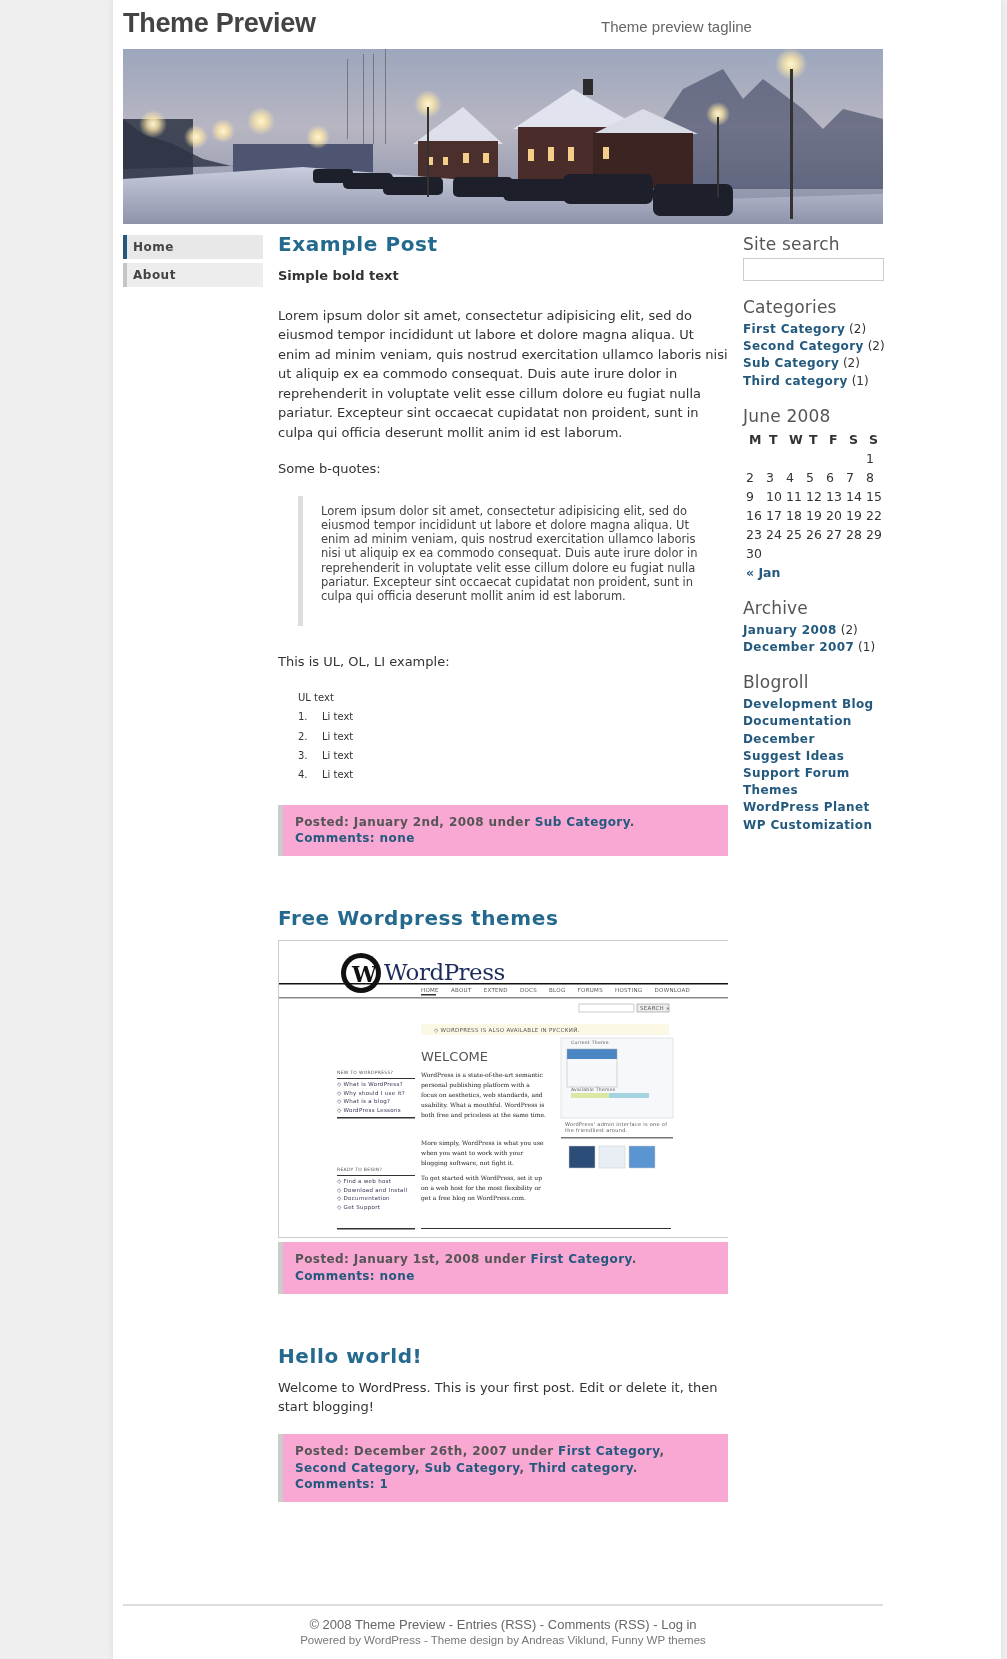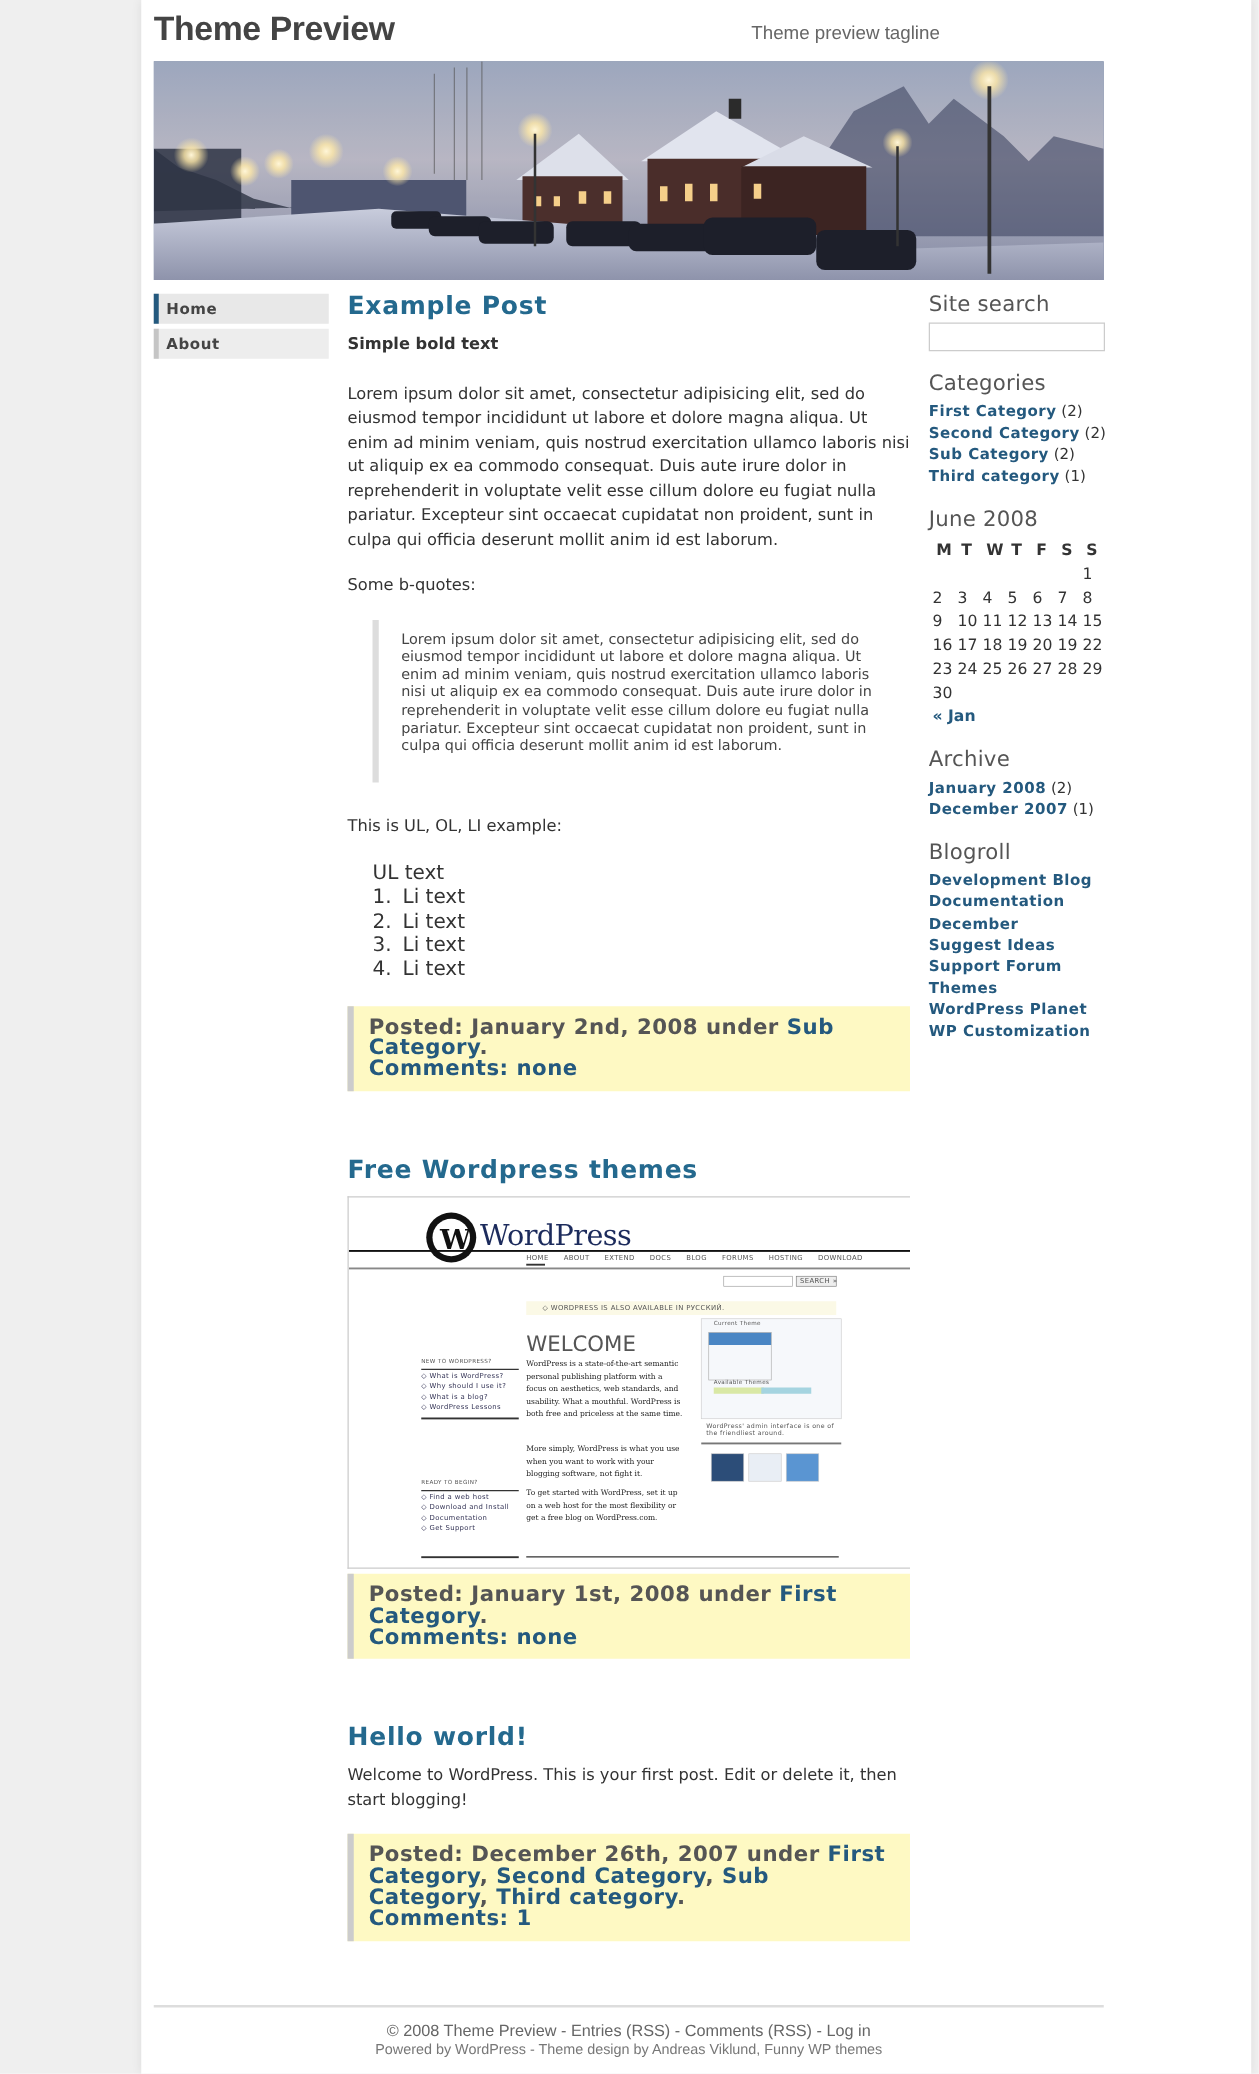--- a/index.html
+++ b/index.html
@@ -13,25 +13,25 @@
 #header-image{position:absolute;left:10px;top:49px;width:760px;height:175px;overflow:hidden;background:#7d8aa6}
 #header-image svg{display:block}
 #nav{position:absolute;left:10px;top:235px;width:140px}
 .nav-item{display:block;height:24px;line-height:24px;background:#ededed;border-left:4px solid #c5c5c5;padding-left:6px;font-size:12px;font-weight:bold;color:#444;margin-bottom:4px;letter-spacing:0.5px}
 .nav-item.active{border-left-color:#24597e;background:#e8e8e8}
 #content{position:absolute;left:165px;top:232px;width:450px}
 .post-title{font-size:20px;font-weight:bold;color:#24698e;letter-spacing:0.6px;margin-bottom:10px}
 .post p{font-size:13px;line-height:19.5px;color:#333;margin-bottom:17px}
 .post p.bold{font-weight:bold;margin-bottom:20px}
 blockquote{border-left:5px solid #ddd;margin:13px 0 26px 20px;padding:8px 20px 22px 18px;font-size:11.5px;line-height:14.3px;color:#444}
-.lists{margin:0 0 20px 20px;font-size:16px;line-height:19.3px}
+.lists{margin:0 0 20px 20px;font-size:10px;line-height:19.3px}
 .lists .ol-head{padding-left:20px}
 .lists .li-row{display:flex}
 .lists .li-num{width:24px}
-.postmeta{background:#fef9c3;border-left:5px solid #ccc;padding:9px 12px 9px 12px;font-size:17px;line-height:16.8px;font-weight:bold;color:#555;margin-bottom:50px;letter-spacing:0.4px}
+.postmeta{background:#f9a8d4;border-left:5px solid #ccc;padding:9px 12px 9px 12px;font-size:12px;line-height:16.8px;font-weight:bold;color:#555;margin-bottom:50px;letter-spacing:0.4px}
 .postmeta a{color:#24597e}
 #wp-shot{position:relative;width:450px;height:298px;border:1px solid #ccc;border-right:none;background:#fff;overflow:hidden;margin-bottom:4px}
 .shot-text{position:absolute;font-family:"DejaVu Serif",serif;color:#222}
 .shot-small{position:absolute;font-size:5.5px;color:#555;font-family:"DejaVu Sans",sans-serif;letter-spacing:0.3px}
 #sidebar{position:absolute;left:630px;top:234px;width:145px}
 .widget-title{font-family:"DejaVu Sans",sans-serif;font-size:17px;color:#555;font-weight:normal;margin-bottom:4px;letter-spacing:0.2px}
 #search-input{width:141px;height:23px;border:1px solid #ccc;margin-bottom:16px;background:#fff}
 .wlist{list-style:none;margin-bottom:16px}
 .wlist li{font-size:12px;line-height:17.2px;color:#333}
 .wlist li a{letter-spacing:0.4px}
@@ -194,21 +194,21 @@
           <rect x="290" y="205" width="26" height="22" fill="#2c4d78" stroke="#ccc" stroke-width="0.5"></rect>
           <rect x="320" y="205" width="26" height="22" fill="#e9eef5" stroke="#ccc" stroke-width="0.5"></rect>
           <rect x="350" y="205" width="26" height="22" fill="#5a95d2" stroke="#ccc" stroke-width="0.5"></rect>
         </svg>
         <div class="shot-text" style="left:105px;top:18px;font-size:23px;color:#1c2b5c;letter-spacing:-0.5px">WordPress</div>
         <div class="shot-small" style="left:142px;top:46px;word-spacing:10px">
           <span>HOME</span> <span>ABOUT</span> <span>EXTEND</span> <span>DOCS</span> <span>BLOG</span> <span>FORUMS</span> <span>HOSTING</span> <span>DOWNLOAD</span>
         </div>
         <div class="shot-small" style="left:361px;top:64px">SEARCH »</div>
         <div class="shot-small" style="left:155px;top:86px">◇ WORDPRESS IS ALSO AVAILABLE IN РУССКИЙ.</div>
-        <div class="shot-text" style="left:142px;top:108px;font-size:17px;color:#555;font-family:'DejaVu Sans',sans-serif;font-weight:normal">WELCOME</div>
+        <div class="shot-text" style="left:142px;top:108px;font-size:13px;color:#555;font-family:'DejaVu Sans',sans-serif;font-weight:normal">WELCOME</div>
         <div class="shot-small" style="left:292px;top:99px;font-size:4.5px">Current Theme</div>
         <div class="shot-small" style="left:292px;top:146px;font-size:4.5px">Available Themes</div>
         <div class="shot-small" style="left:286px;top:180px;width:105px;font-size:5px;line-height:6px">WordPress' admin interface is one of the friendliest around.</div>
         <div class="shot-small" style="left:58px;top:129px;font-size:4.5px">NEW TO WORDPRESS?</div>
         <div class="shot-small" style="left:58px;top:139px;line-height:8.5px;color:#335">
           <div>◇ What is WordPress?</div>
             <div>◇ Why should I use it?</div>
             <div>◇ What is a blog?</div>
             <div>◇ WordPress Lessons</div>
         </div>

